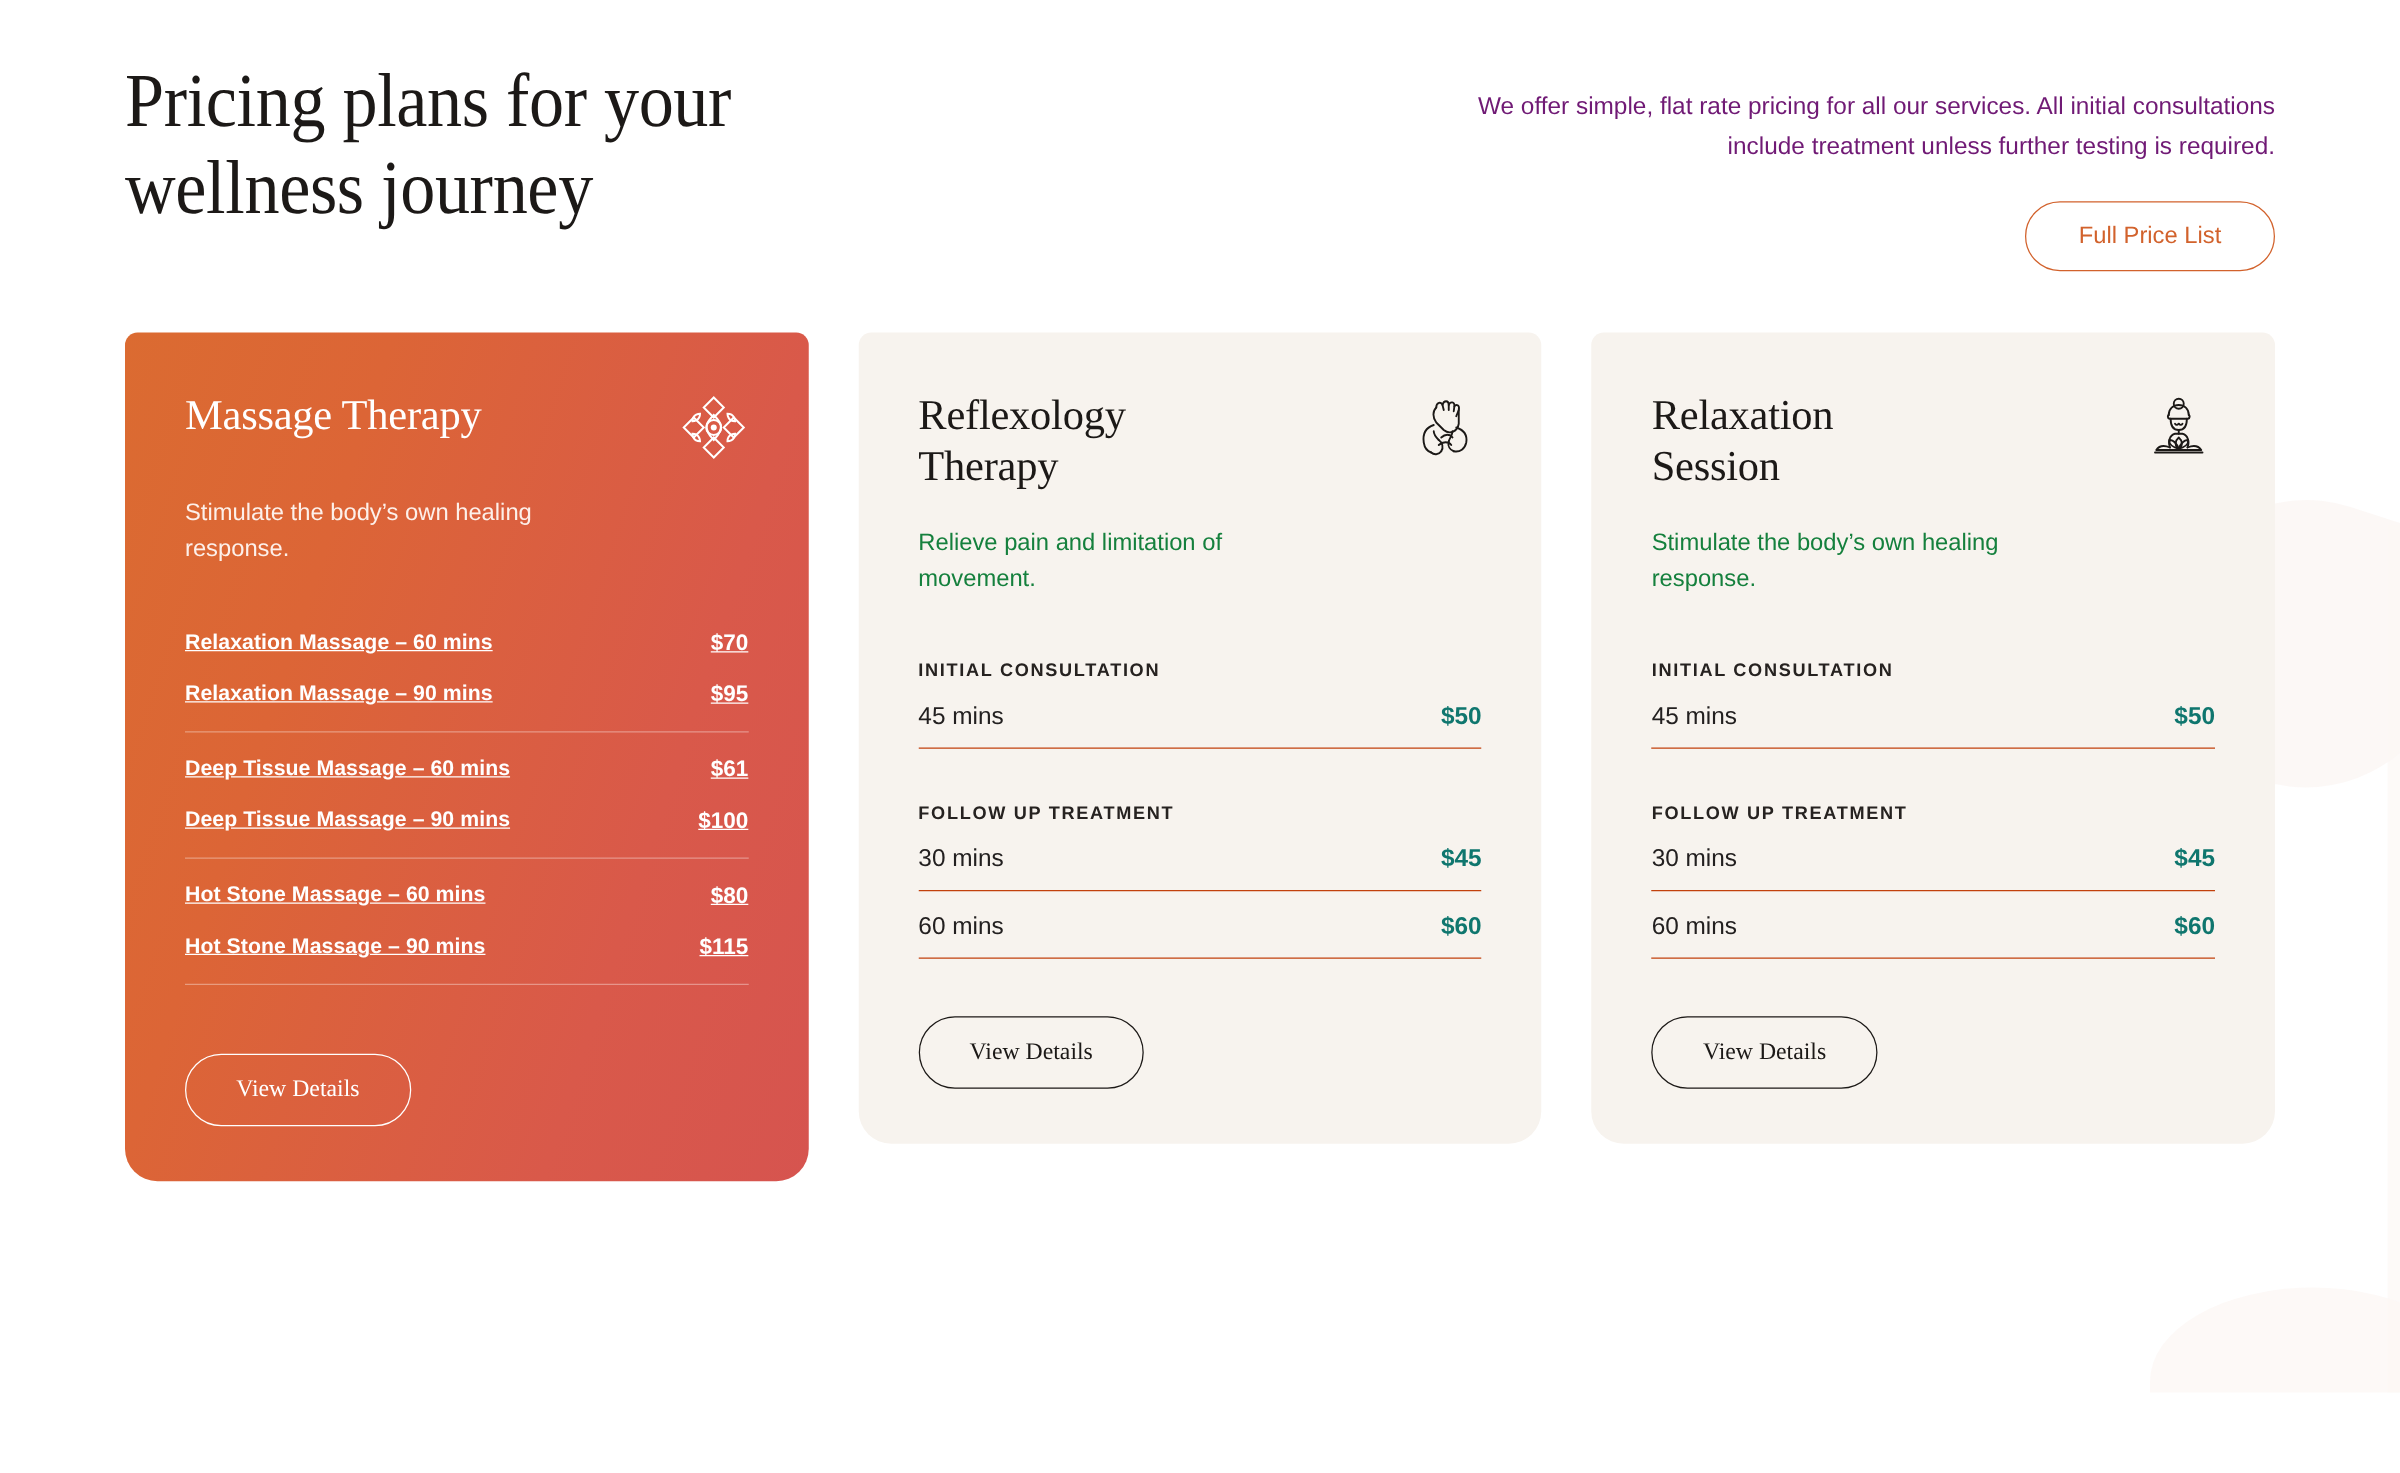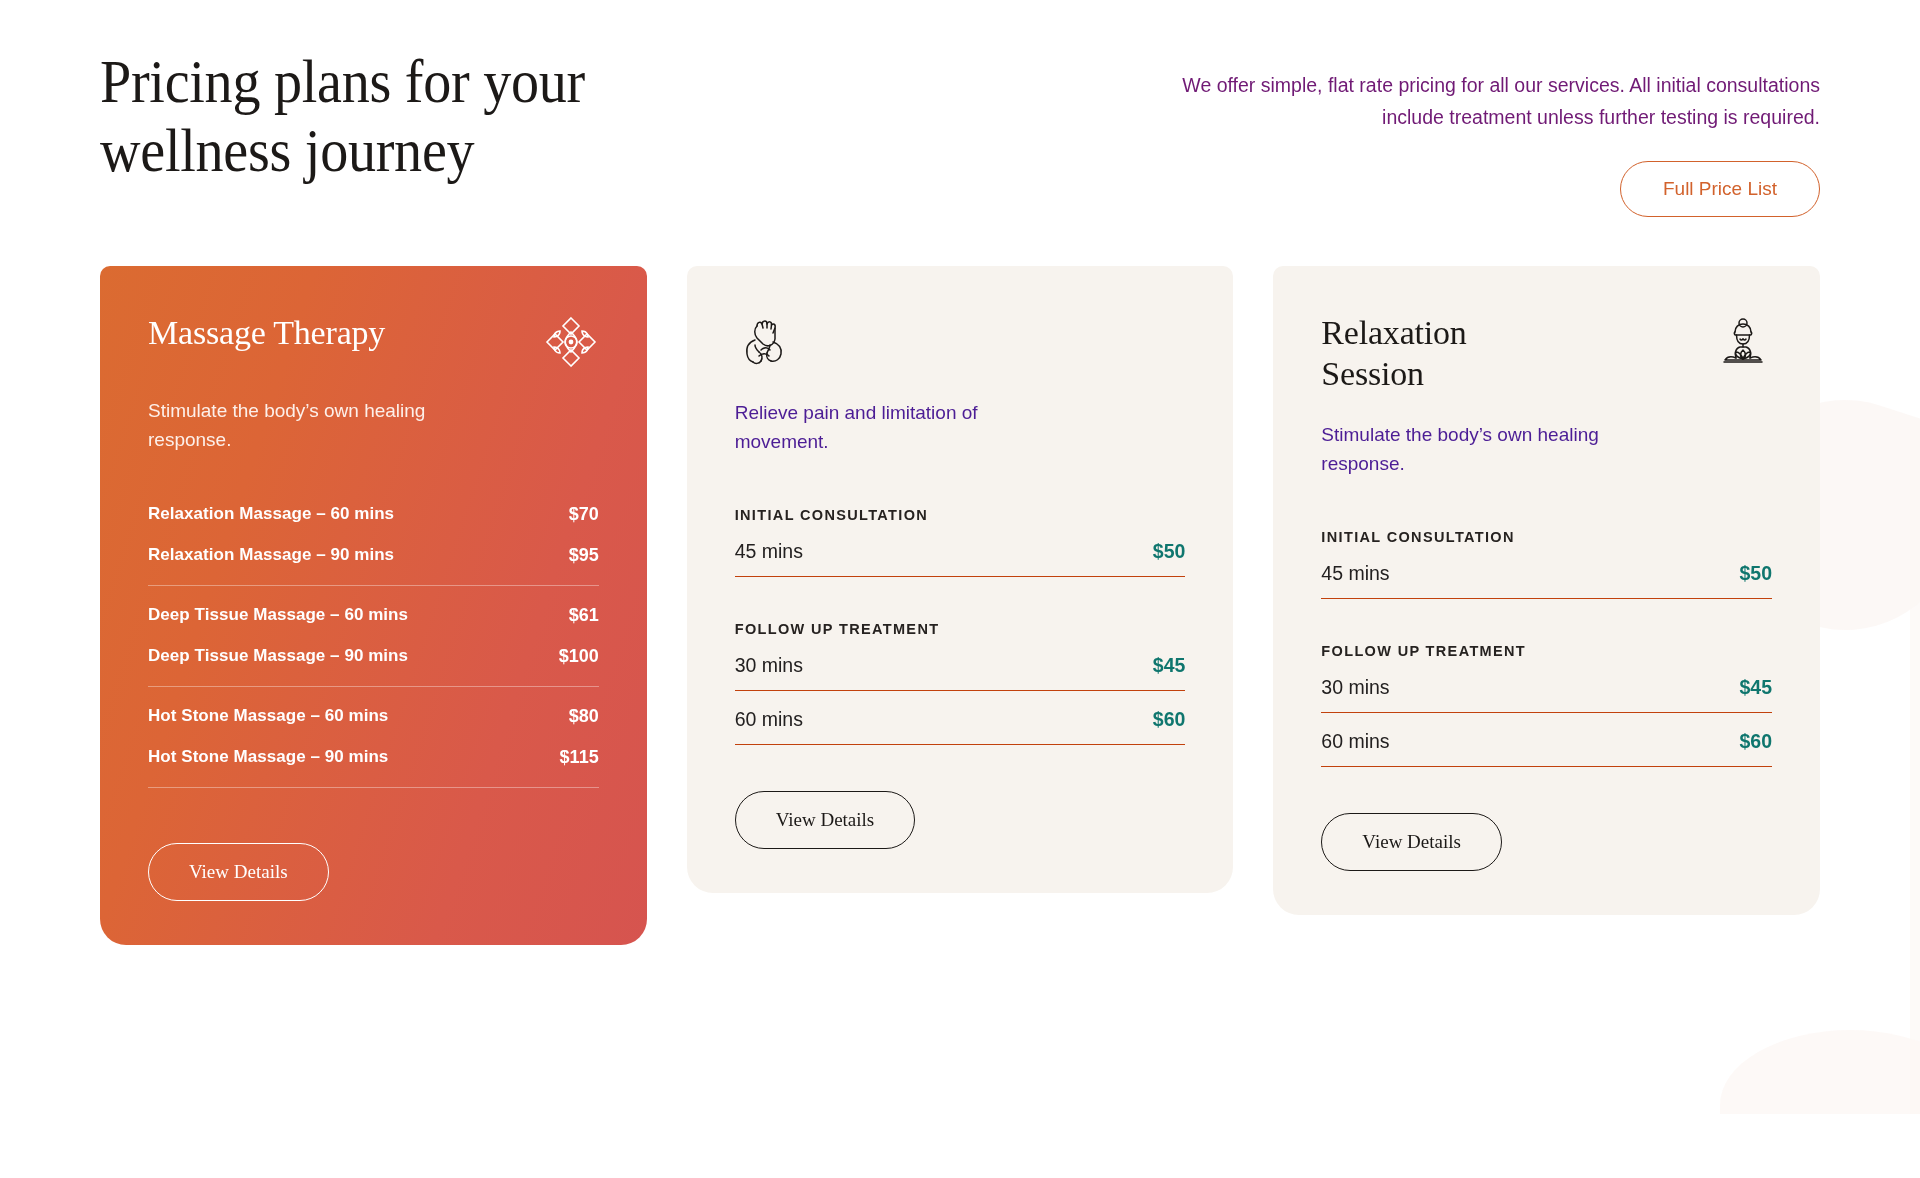--- a/index.html
+++ b/index.html
@@ -157,33 +157,34 @@
   .card-icon svg { display: block; }
 
   .card-desc {
     margin-top: 27px;
     font-size: 19px;
     line-height: 1.52;
     max-width: 290px;
     font-weight: 400;
   }
   .card--featured .card-desc { color: #FDF0EA; }
-  .card--plain .card-desc { color: #4c1d95; }
+  .card--plain .card-desc { color: #15803d; }
 
   
   .feat-list { margin-top: 39px; }
 
   .feat-group { }
 
   .feat-row {
     display: flex;
     justify-content: space-between;
     align-items: center;
     gap: 4px;
     padding: 10px 0;
+    text-decoration: underline;
   }
   .feat-name {
     font-size: 17px;
     font-weight: 600;
     letter-spacing: 0.05px;
     color: #FFFFFF;
   }
   .feat-price {
     font-size: 18px;
     font-weight: 700;
@@ -337,20 +338,21 @@
 
       </div>
 
       <div class="card-cta-wrap">
         <button class="btn-outline btn-light">View Details</button>
       </div>
     </div>
 
     <div class="card card--plain">
       <div class="card-top">
+        <div class="card-title">Reflexology Therapy</div>
         <span class="card-icon">
           <svg width="58" height="58" viewBox="0 0 58 58" fill="none" stroke="#1C1917" stroke-width="1.5" stroke-linecap="round" stroke-linejoin="round">
             <path d="M22 12 C22 8 26 7 27 10 L28 14"></path>
             <path d="M27 10 C28 6 32 6 32 10 L32 14"></path>
             <path d="M32 10 C33 7 37 7 36.5 11 L36 15"></path>
             <path d="M36.5 11 C38 9 41 10 40 14 L38 19"></path>
             <path d="M22 12 C19 15 19 20 22 24 L28 30 C33 34 39 31 40 25 L40 14"></path>
             <path d="M20 26 C14 28 11 33 12 40 C12.6 44 15 47 18 48"></path>
             <path d="M18 48 C20 50 24 50 26 47"></path>
             <path d="M26 47 C28 44 27 40 24 38"></path>

